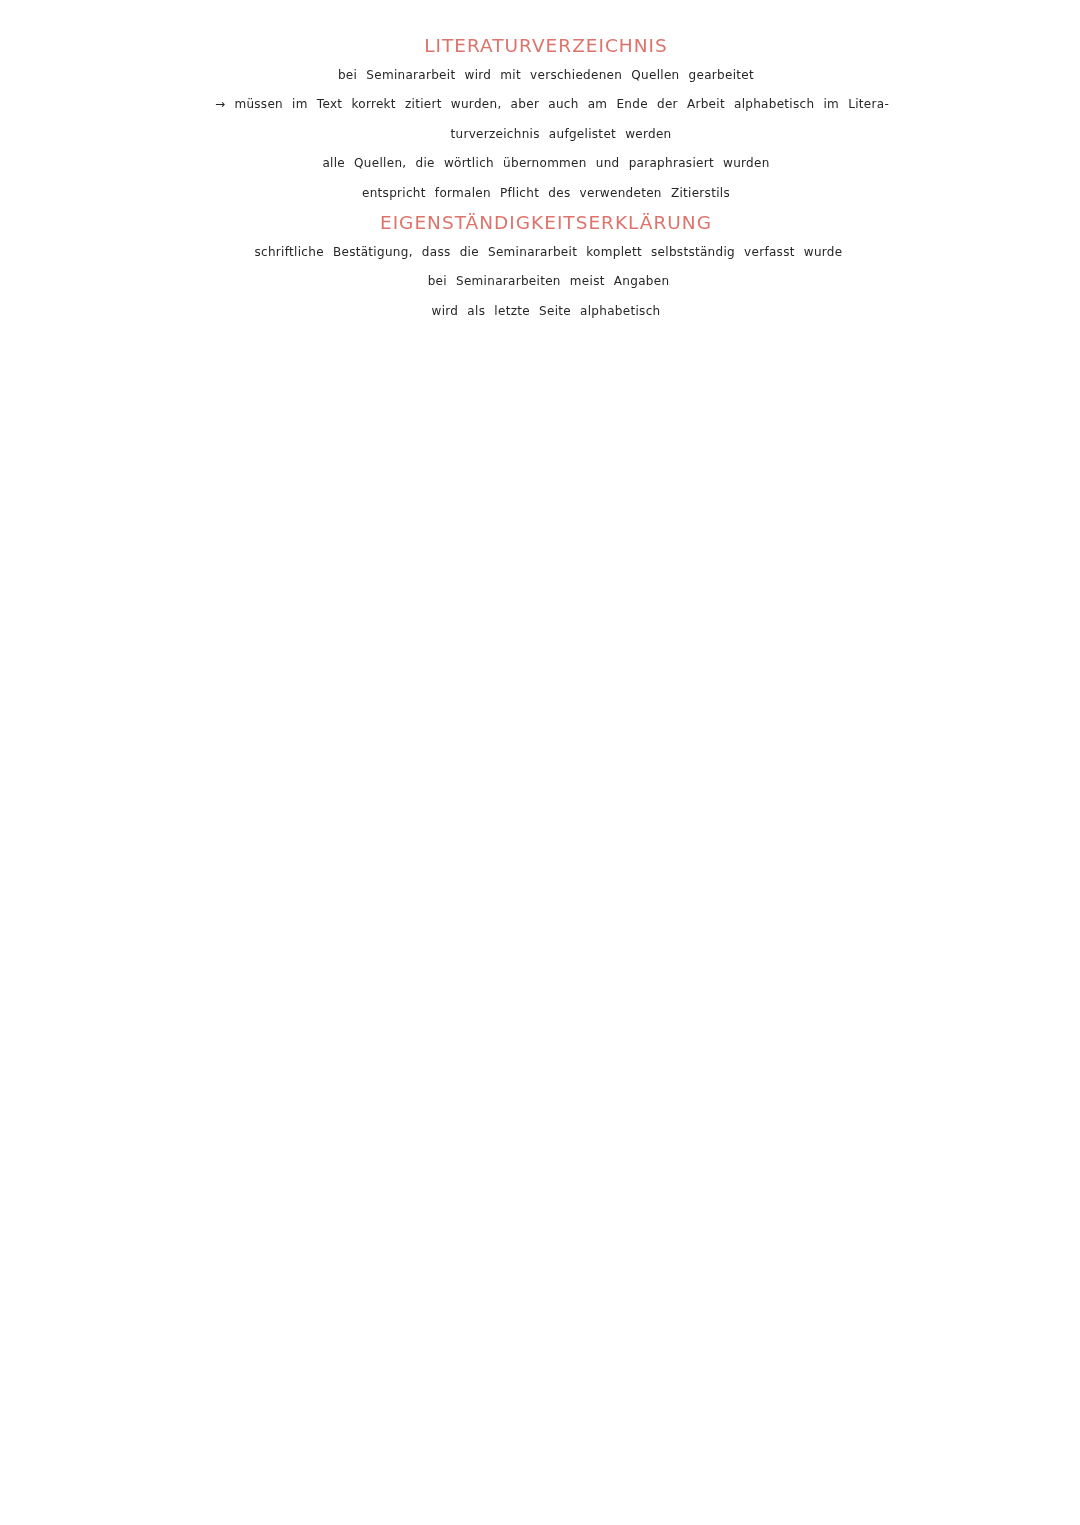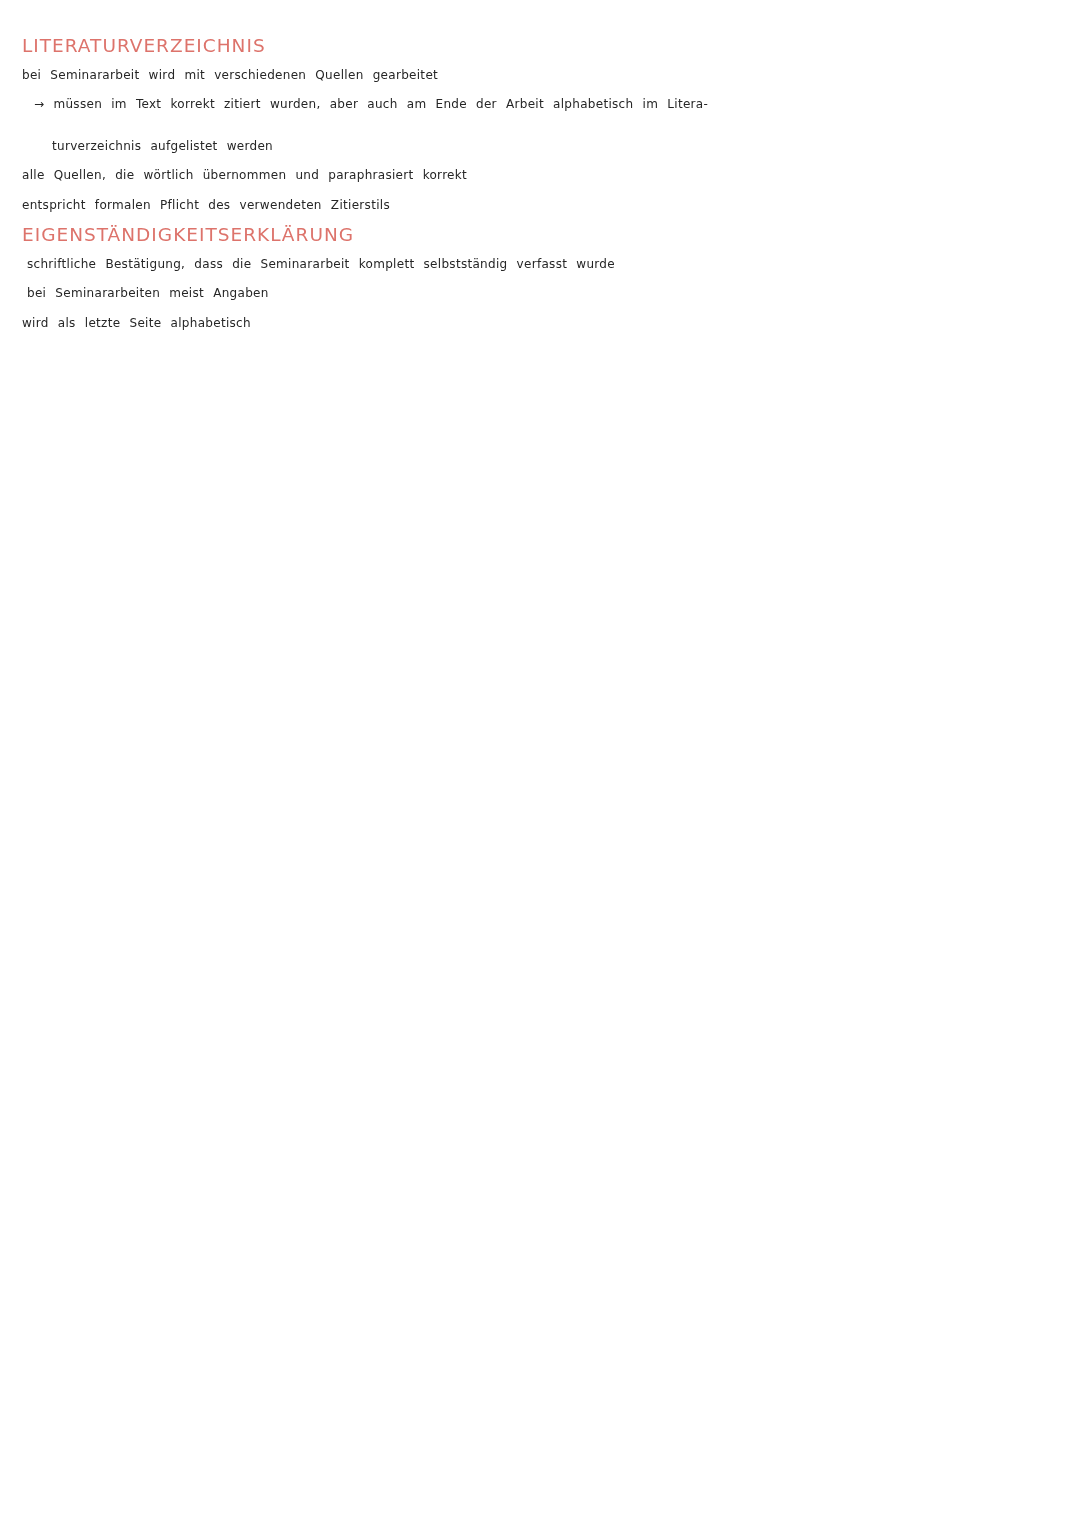--- a/index.html
+++ b/index.html
@@ -8,20 +8,21 @@
     background: #ffffff;
   }
   .page {
     position: relative;
     width: 1080px;
     height: 1525px;
     background: #ffffff;
     overflow: hidden;
     font-family: "DejaVu Sans", sans-serif;
     color: #262626;
+    text-align: center;
   }
   .notes {
     position: absolute;
     top: 31px;
     left: 22px;
     right: 10px;
   }
   .line {
     white-space: nowrap;
     font-size: 12px;
@@ -35,38 +36,38 @@
   .heading {
     color: #dd736b;
     font-size: 18.5px;
     line-height: 29.5px;
     letter-spacing: 1px;
     word-spacing: 4px;
     font-weight: 400;
     text-transform: uppercase;
   }
   .ind-1 { padding-left: 12px; }
-  .ind-2 { padding-left: 30px; margin-top: 12px; }
+  .ind-2 { padding-left: 30px; }
   .ind-s { padding-left: 5px; }
 </style>
 </head>
 <body>
 
 <div class="page">
   <div class="notes">
 
     <div class="heading">LITERATURVERZEICHNIS</div>
 
     <div class="line">bei Seminararbeit wird mit verschiedenen Quellen gearbeitet</div>
 
     <div class="line ind-1">→ müssen im Text korrekt zitiert wurden, aber auch am Ende der Arbeit alphabetisch im Litera-</div>
 
     <div class="line ind-2">turverzeichnis aufgelistet werden</div>
 
-    <div class="line">alle Quellen, die wörtlich übernommen und paraphrasiert korrekt</div>
+    <div class="line">alle Quellen, die wörtlich übernommen und paraphrasiert wurden</div>
 
     <div class="line">entspricht formalen Pflicht des verwendeten Zitierstils</div>
 
     <div class="heading">EIGENSTÄNDIGKEITSERKLÄRUNG</div>
 
     <div class="line ind-s">schriftliche Bestätigung, dass die Seminararbeit komplett selbstständig verfasst wurde</div>
 
     <div class="line ind-s">bei Seminararbeiten meist Angaben</div>
 
     <div class="line">wird als letzte Seite alphabetisch</div>

